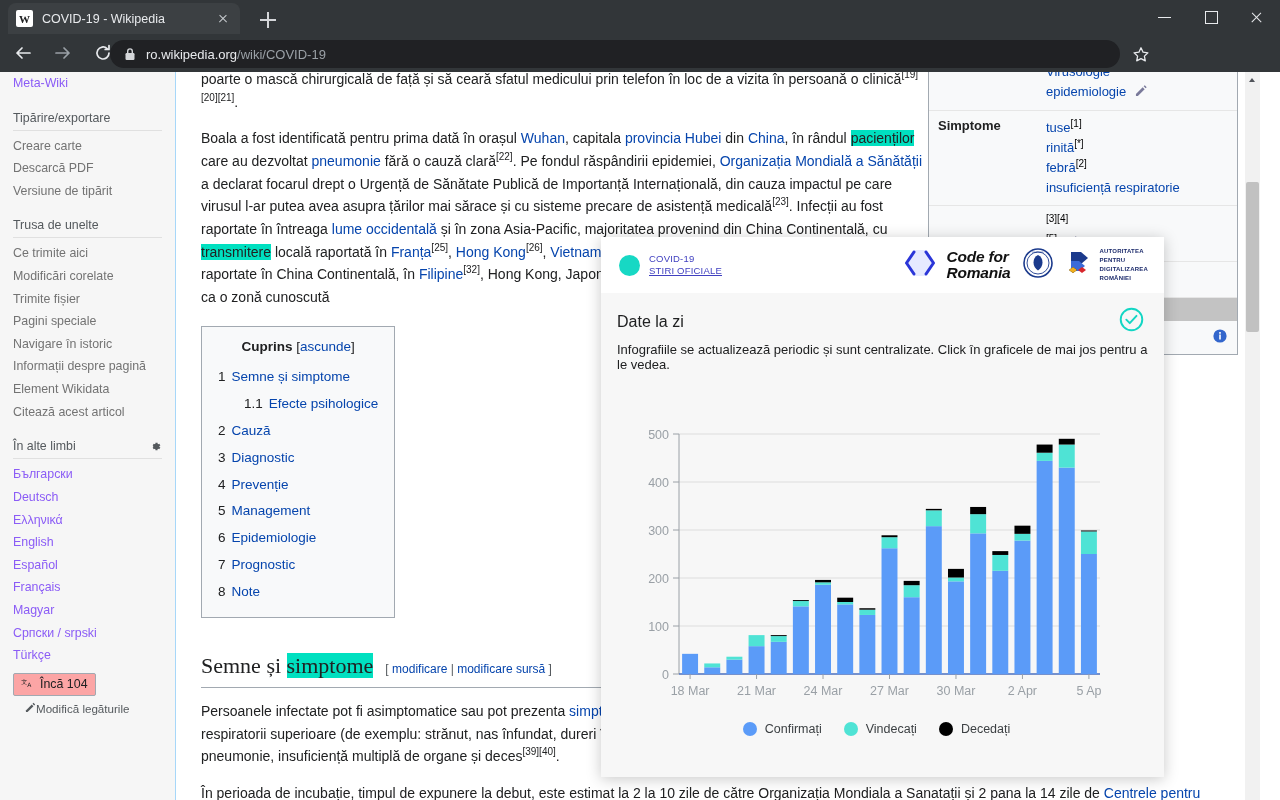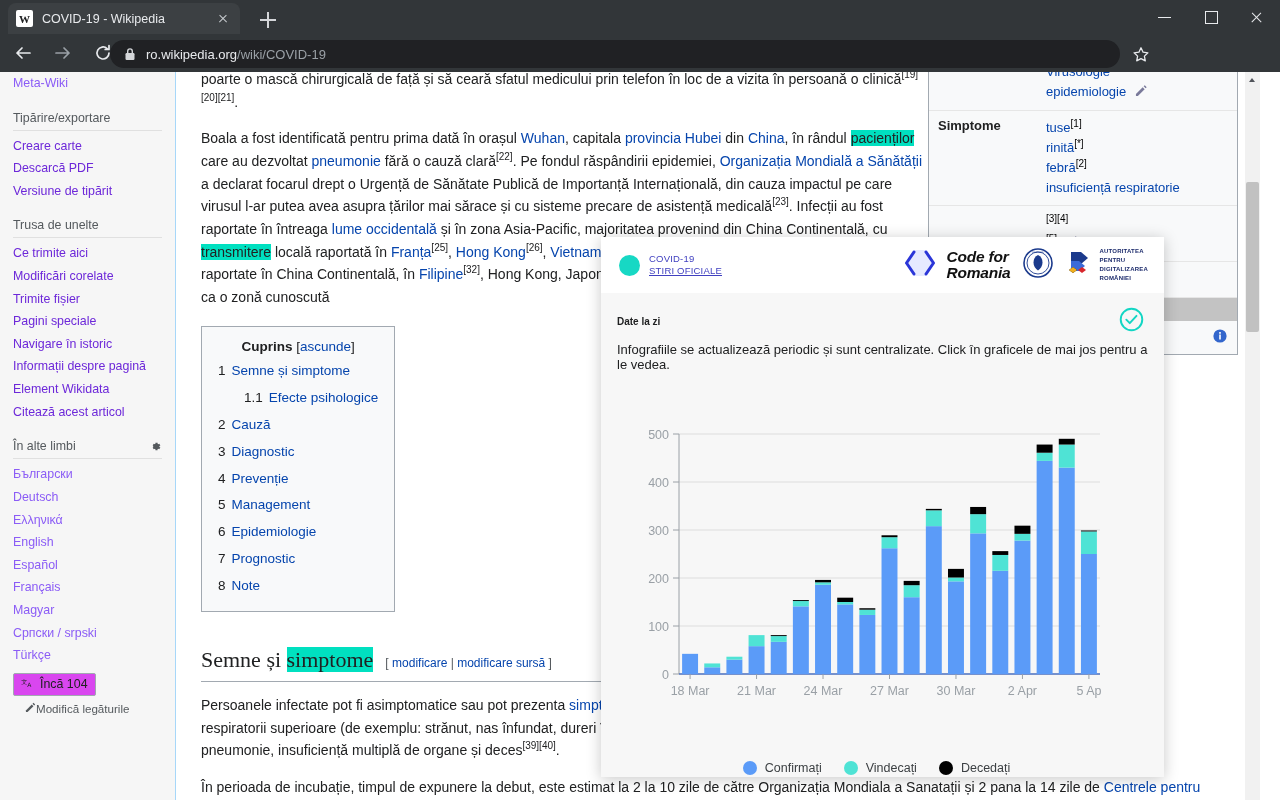--- a/index.html
+++ b/index.html
@@ -76,43 +76,43 @@
   #sidebar {
     position:absolute; left:0; top:0; width:176px; height:728px;
     background:#f6f6f6; border-right:1px solid #a7d7f9;
     font-size:12.4px; padding:0 13px;
   }
   .side-head {
     color:#54595d; font-size:12.4px; padding:4px 0 5px 0;
     border-bottom:1px solid #e0e0e0; margin-top:12px; margin-bottom:4px;
     display:flex; align-items:center; justify-content:space-between;
   }
-  .side-link { display:block; color:#6d28d9; padding:2px 0; line-height:1.5; cursor:pointer; }
+  .side-link { display:block; color:#737373; padding:2px 0; line-height:1.5; cursor:pointer; }
   .side-link.lang { color:#8b5cf6; }
   #more-langs {
     display:inline-flex; align-items:center; gap:5px;
-    border:1px solid #a2a9b1; background:#d946ef; border-radius:2px;
+    border:1px solid #a2a9b1; background:#fca5a5; border-radius:2px;
     padding:3px 7px; margin-top:6px; font-size:12.4px; color:#202122; cursor:pointer;
   }
   #edit-links { display:flex; align-items:center; color:#54595d; font-size:11.6px; margin-top:6px; margin-left:12px; cursor:pointer; }
   .gear { width:13px; height:13px; }
 
   
   #content { position:absolute; left:177px; top:0; width:1083px; height:728px; background:#fff; }
   #article { position:absolute; left:24px; top:0; width:725px; font-size:14px; color:#202122; line-height:1.62; }
   #article p { margin:0 0 14px 0; }
   .wl { color:#0645ad; cursor:pointer; }
   .hl { background:#00e0c0; }
   sup { font-size:10px; line-height:0; vertical-align:super; }
 
   #toc {
     display:inline-block; border:1px solid #a2a9b1; background:#f8f9fa;
     padding:9px 16px 12px 16px; font-size:13.5px; margin:3px 0 20px 0;
   }
-  #toc-title { text-align:center; font-weight:bold; }
+  #toc-title { text-align:center; font-weight:bold; margin-bottom:6px; }
   #toc-title .tg { font-weight:normal; color:#202122; }
   #toc ul { list-style:none; margin:0; padding:0; }
   #toc li { padding:2.5px 0; white-space:nowrap; }
   #toc li.sub { padding-left:26px; }
   .toc-num { color:#202122; margin-right:6px; }
 
   h2.sec {
     font-family:"Liberation Serif", serif; font-size:22px; font-weight:normal;
     border-bottom:1px solid #a2a9b1; padding-bottom:3px; margin:10px 0 12px 0;
     display:flex; align-items:baseline; gap:12px;
@@ -159,32 +159,32 @@
   #brand-right { display:flex; align-items:center; gap:12px; }
   #cfr { display:flex; align-items:center; gap:7px;font-style:italic; }
   #cfr-text { font-weight:bold; font-size:15.5px; line-height:1.02; color:#111; letter-spacing:-.2px; }
   #adr { display:flex; align-items:center; gap:5px; }
   #adr-text { font-size:6px; color:#1b2a6b; font-weight:bold; line-height:1.5; letter-spacing:.2px; }
 
   #ov-titlebar {
     display:flex; align-items:center; justify-content:space-between;
     padding:14px 20px 6px 16px;
   }
-  #ov-title { font-size:10px; font-weight:bold; color:#202122; }
+  #ov-title { font-size:16px; font-weight:normal; color:#202122; }
   #ov-desc { padding:0 16px 0 16px; font-size:13px; color:#202122; }
 
   
   #chart-wrap { position:absolute; left:0; top:185px; width:563px; height:355px; }
   #chart { position:absolute; left:0; top:0; width:563px; height:290px; }
   #legend {
     position:absolute; left:0; top:300px; width:563px;
     display:flex; align-items:center; justify-content:center; gap:10px;
     font-size:12.5px; color:#3c4043;
   }
-  .lg-item { display:flex; align-items:center; gap:8px; margin-right:12px; cursor:pointer;margin-top:39px; }
+  .lg-item { display:flex; align-items:center; gap:8px; margin-right:12px; cursor:pointer; }
   .lg-dot { width:14px; height:14px; border-radius:50%; flex:0 0 auto; }
 </style>
 </head>
 <body>
 
 <div id="browser-chrome">
 
   <div id="tabstrip">
     <div id="tab-active">
       <div id="tab-favicon">W</div>

